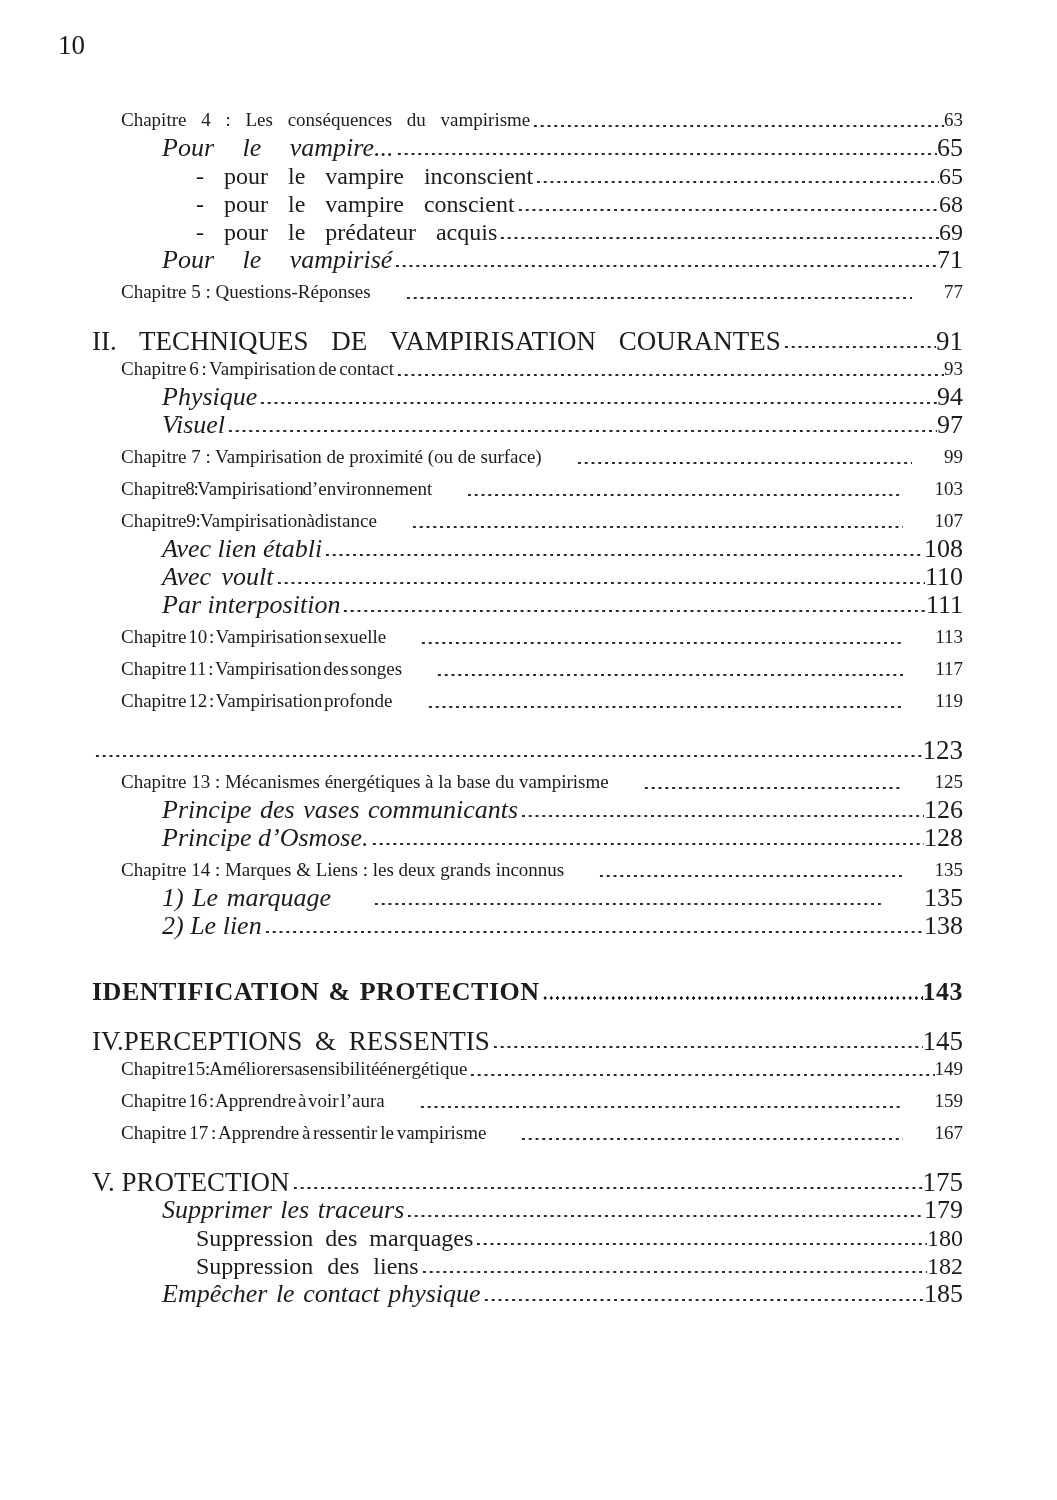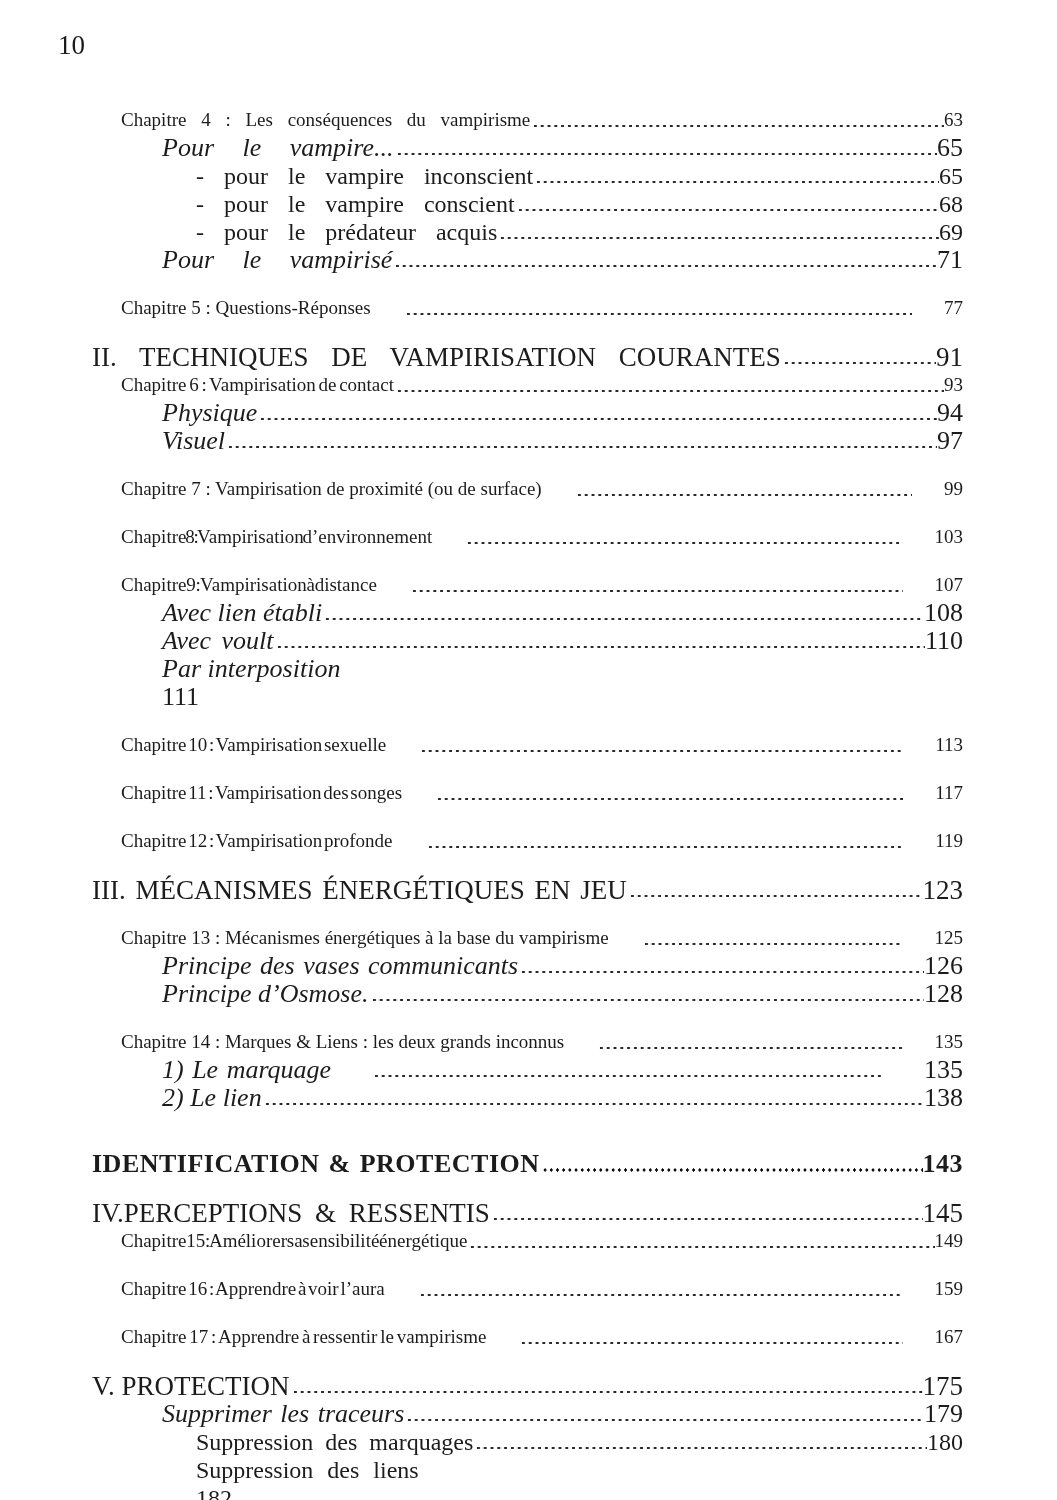--- a/index.html
+++ b/index.html
@@ -41,21 +41,21 @@
   .style-chapter      { font-size: 19px; padding-left: 29px; }
   .style-section      { font-size: 27px; }
   .style-section-bold { font-size: 26px; font-weight: 700; letter-spacing: .5px; }
   .style-section-bold .toc-dots {
     background-image: radial-gradient(circle, #101010 1.5px, transparent 1.7px);
     background-size: 6.2px 4px;
   }
   .style-italic { font-size: 26px; font-style: italic; padding-left: 70px; }
   .style-dash   { font-size: 24px; padding-left: 104px; }
   .style-small  { font-size: 24px; padding-left: 104px; }
-  .gap-sm { margin-top: 20px; gap: 32px; }
+  .gap-sm { margin-top: 4px; gap: 32px; }
   .gap-md { margin-top: 21px; }
   .gap-lg { margin-top: 38px; }
 </style>
 </head>
 <body>
 
 <div class="page-root">
   <div class="folio">10</div>
 
   <div class="toc" id="toc">
@@ -132,42 +132,41 @@
       <div class="toc-row style-italic" style="word-spacing: 0px;">
     <span class="toc-label">Avec lien établi</span>
     <span class="toc-dots"></span>
     <span class="toc-page">108</span>
   </div>
       <div class="toc-row style-italic" style="word-spacing: 4px;">
     <span class="toc-label">Avec voult</span>
     <span class="toc-dots"></span>
     <span class="toc-page">110</span>
   </div>
-      <div class="toc-row style-italic" style="word-spacing: 0px; flex-direction: column;">
+      <div class="toc-row style-italic" style="word-spacing: 0px;">
     <span class="toc-label">Par interposition</span>
     <span class="toc-dots"></span>
     <span class="toc-page">111</span>
   </div>
       <div class="toc-row style-chapter gap-sm" style="word-spacing: -3px;">
     <span class="toc-label">Chapitre 10 : Vampirisation sexuelle</span>
     <span class="toc-dots"></span>
     <span class="toc-page">113</span>
   </div>
       <div class="toc-row style-chapter gap-sm" style="word-spacing: -3px;">
     <span class="toc-label">Chapitre 11 : Vampirisation des songes</span>
     <span class="toc-dots"></span>
     <span class="toc-page">117</span>
   </div>
       <div class="toc-row style-chapter gap-sm" style="word-spacing: -3px;">
     <span class="toc-label">Chapitre 12 : Vampirisation profonde</span>
     <span class="toc-dots"></span>
     <span class="toc-page">119</span>
   </div>
       <div class="toc-row style-section gap-md" style="word-spacing: 3px;">
-    <span class="toc-label">III. MÉCANISMES ÉNERGÉTIQUES EN JEU</span>
     <span class="toc-dots"></span>
     <span class="toc-page">123</span>
   </div>
       <div class="toc-row style-chapter gap-sm" style="word-spacing: 0px;">
     <span class="toc-label">Chapitre 13 : Mécanismes énergétiques à la base du vampirisme</span>
     <span class="toc-dots"></span>
     <span class="toc-page">125</span>
   </div>
       <div class="toc-row style-italic" style="word-spacing: 2px;">
     <span class="toc-label">Principe des vases communicants</span>
@@ -227,21 +226,21 @@
       <div class="toc-row style-italic" style="word-spacing: 2px;">
     <span class="toc-label">Supprimer les traceurs</span>
     <span class="toc-dots"></span>
     <span class="toc-page">179</span>
   </div>
       <div class="toc-row style-small" style="word-spacing: 6px;">
     <span class="toc-label">Suppression des marquages</span>
     <span class="toc-dots"></span>
     <span class="toc-page">180</span>
   </div>
-      <div class="toc-row style-small" style="word-spacing: 8px; flex-direction: column;">
+      <div class="toc-row style-small" style="word-spacing: 8px;">
     <span class="toc-label">Suppression des liens</span>
     <span class="toc-dots"></span>
     <span class="toc-page">182</span>
   </div>
       <div class="toc-row style-italic" style="word-spacing: 2px;">
     <span class="toc-label">Empêcher le contact physique</span>
     <span class="toc-dots"></span>
     <span class="toc-page">185</span>
   </div>
     </div>

